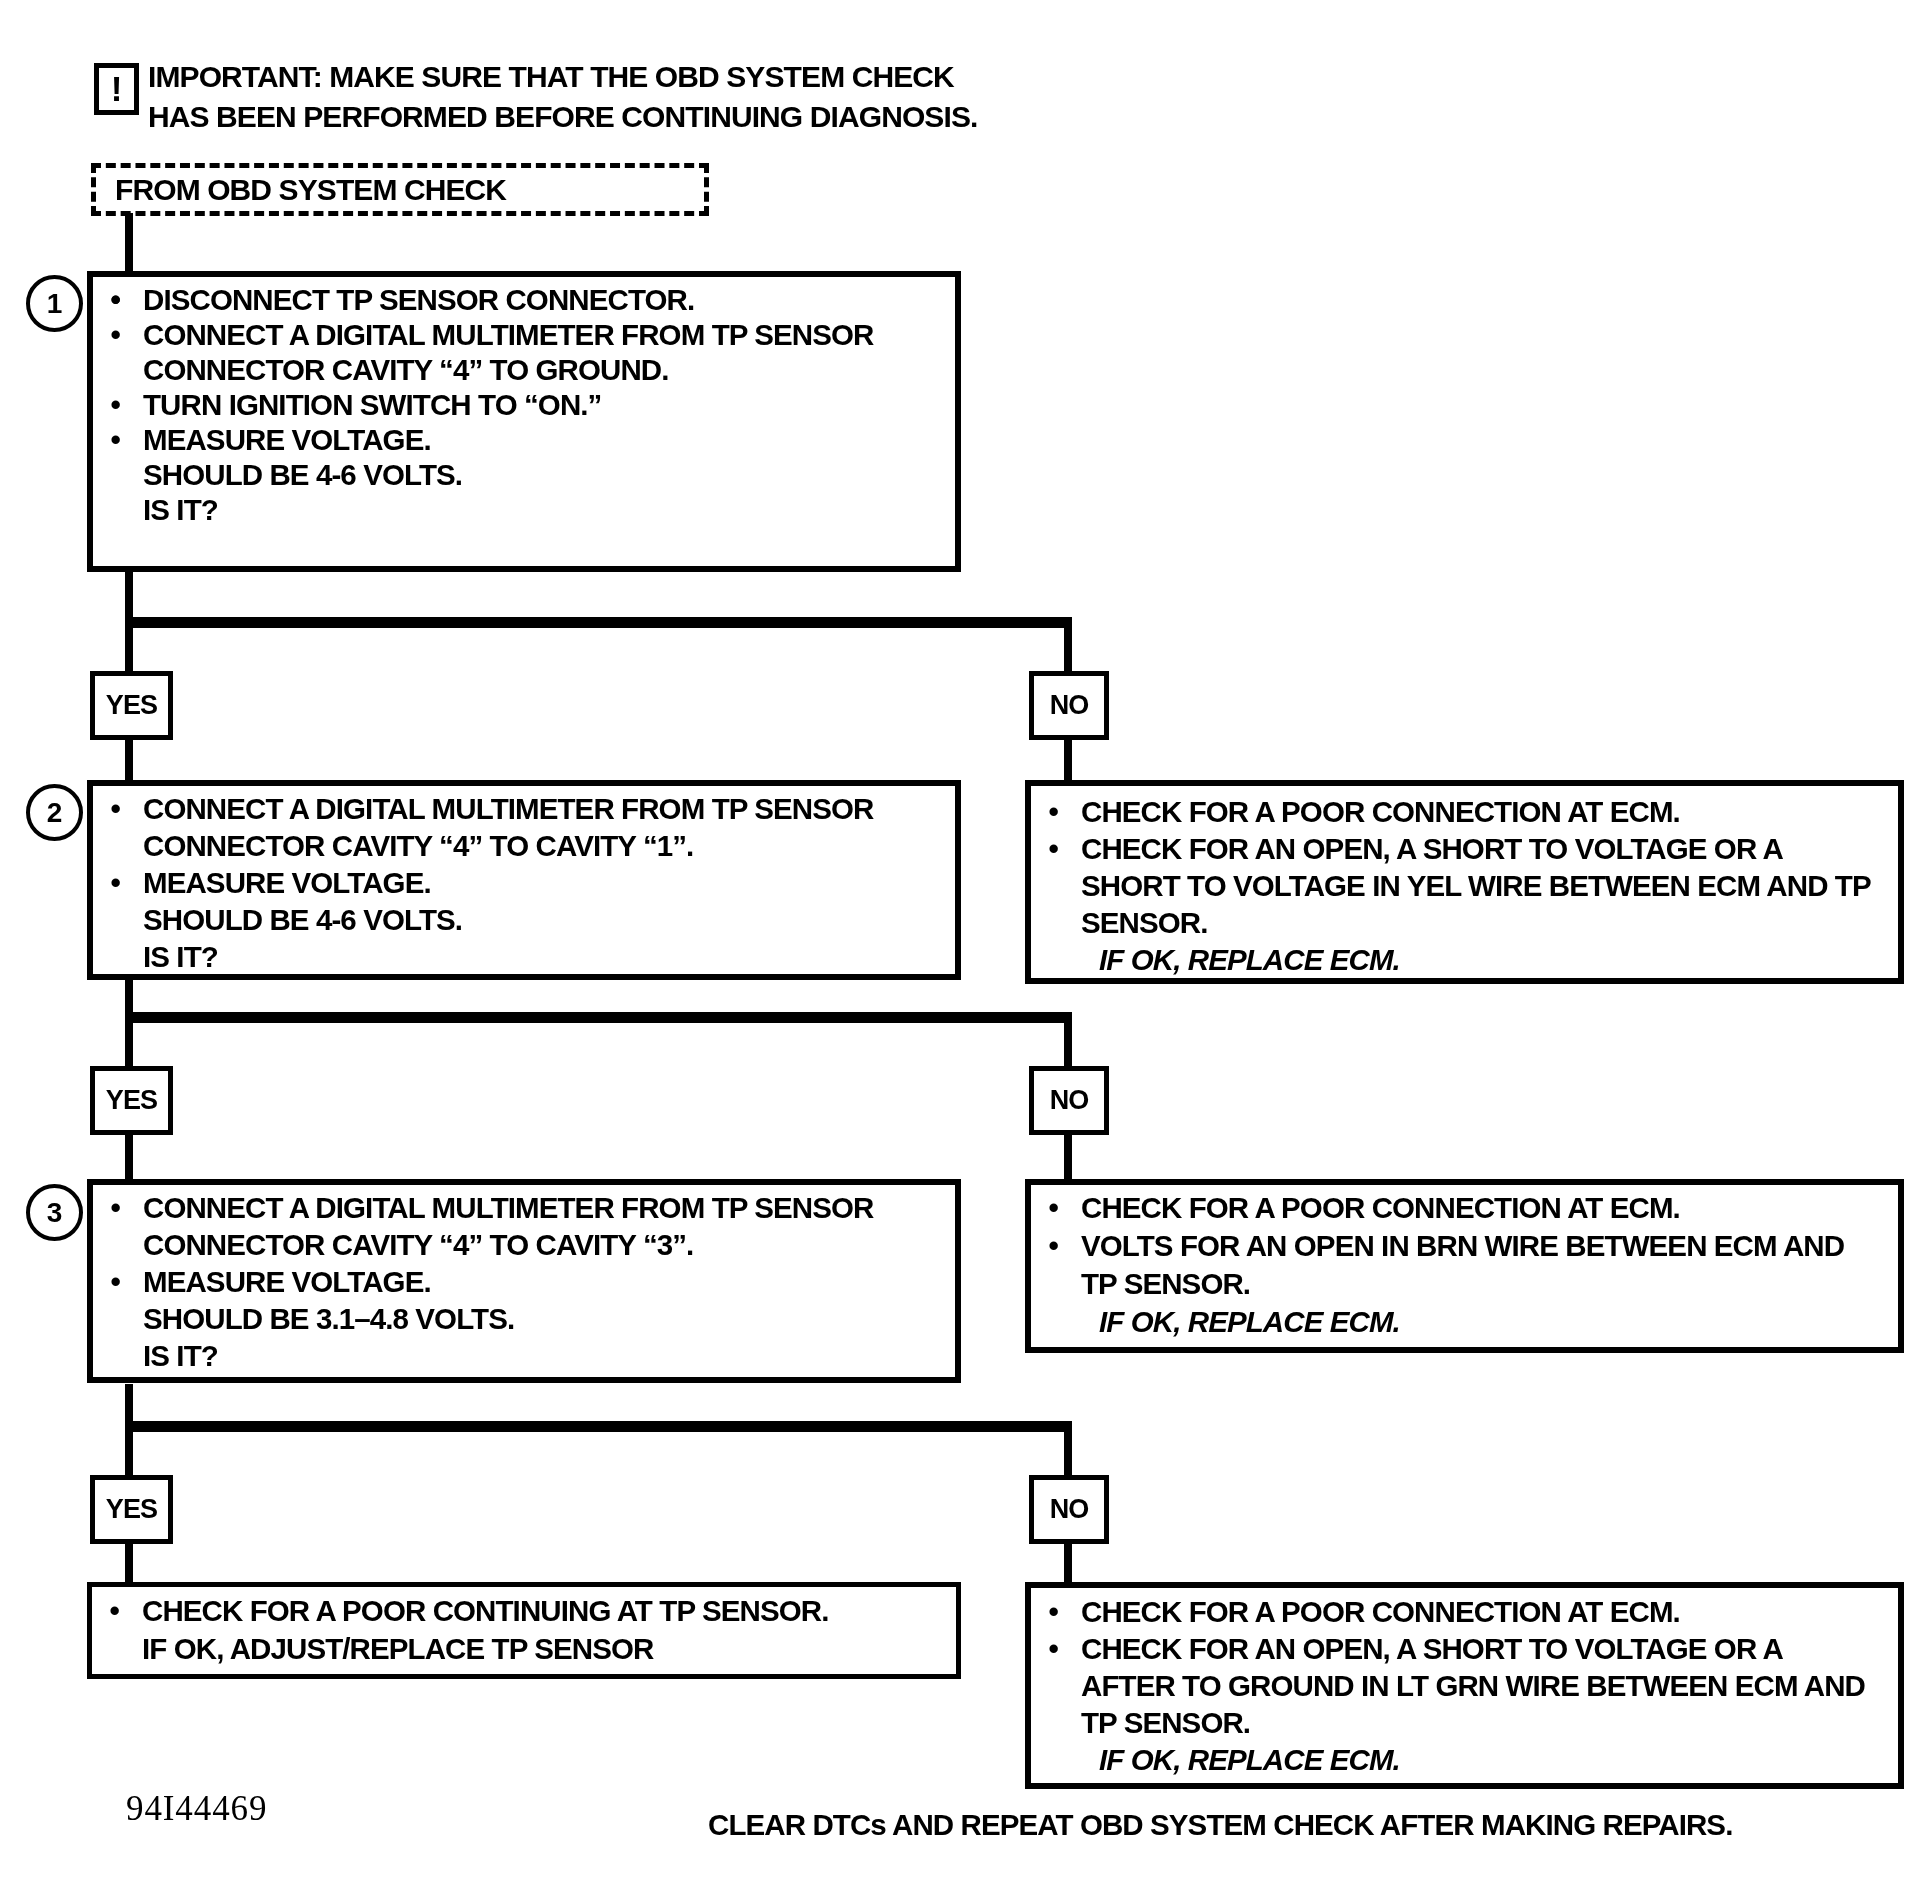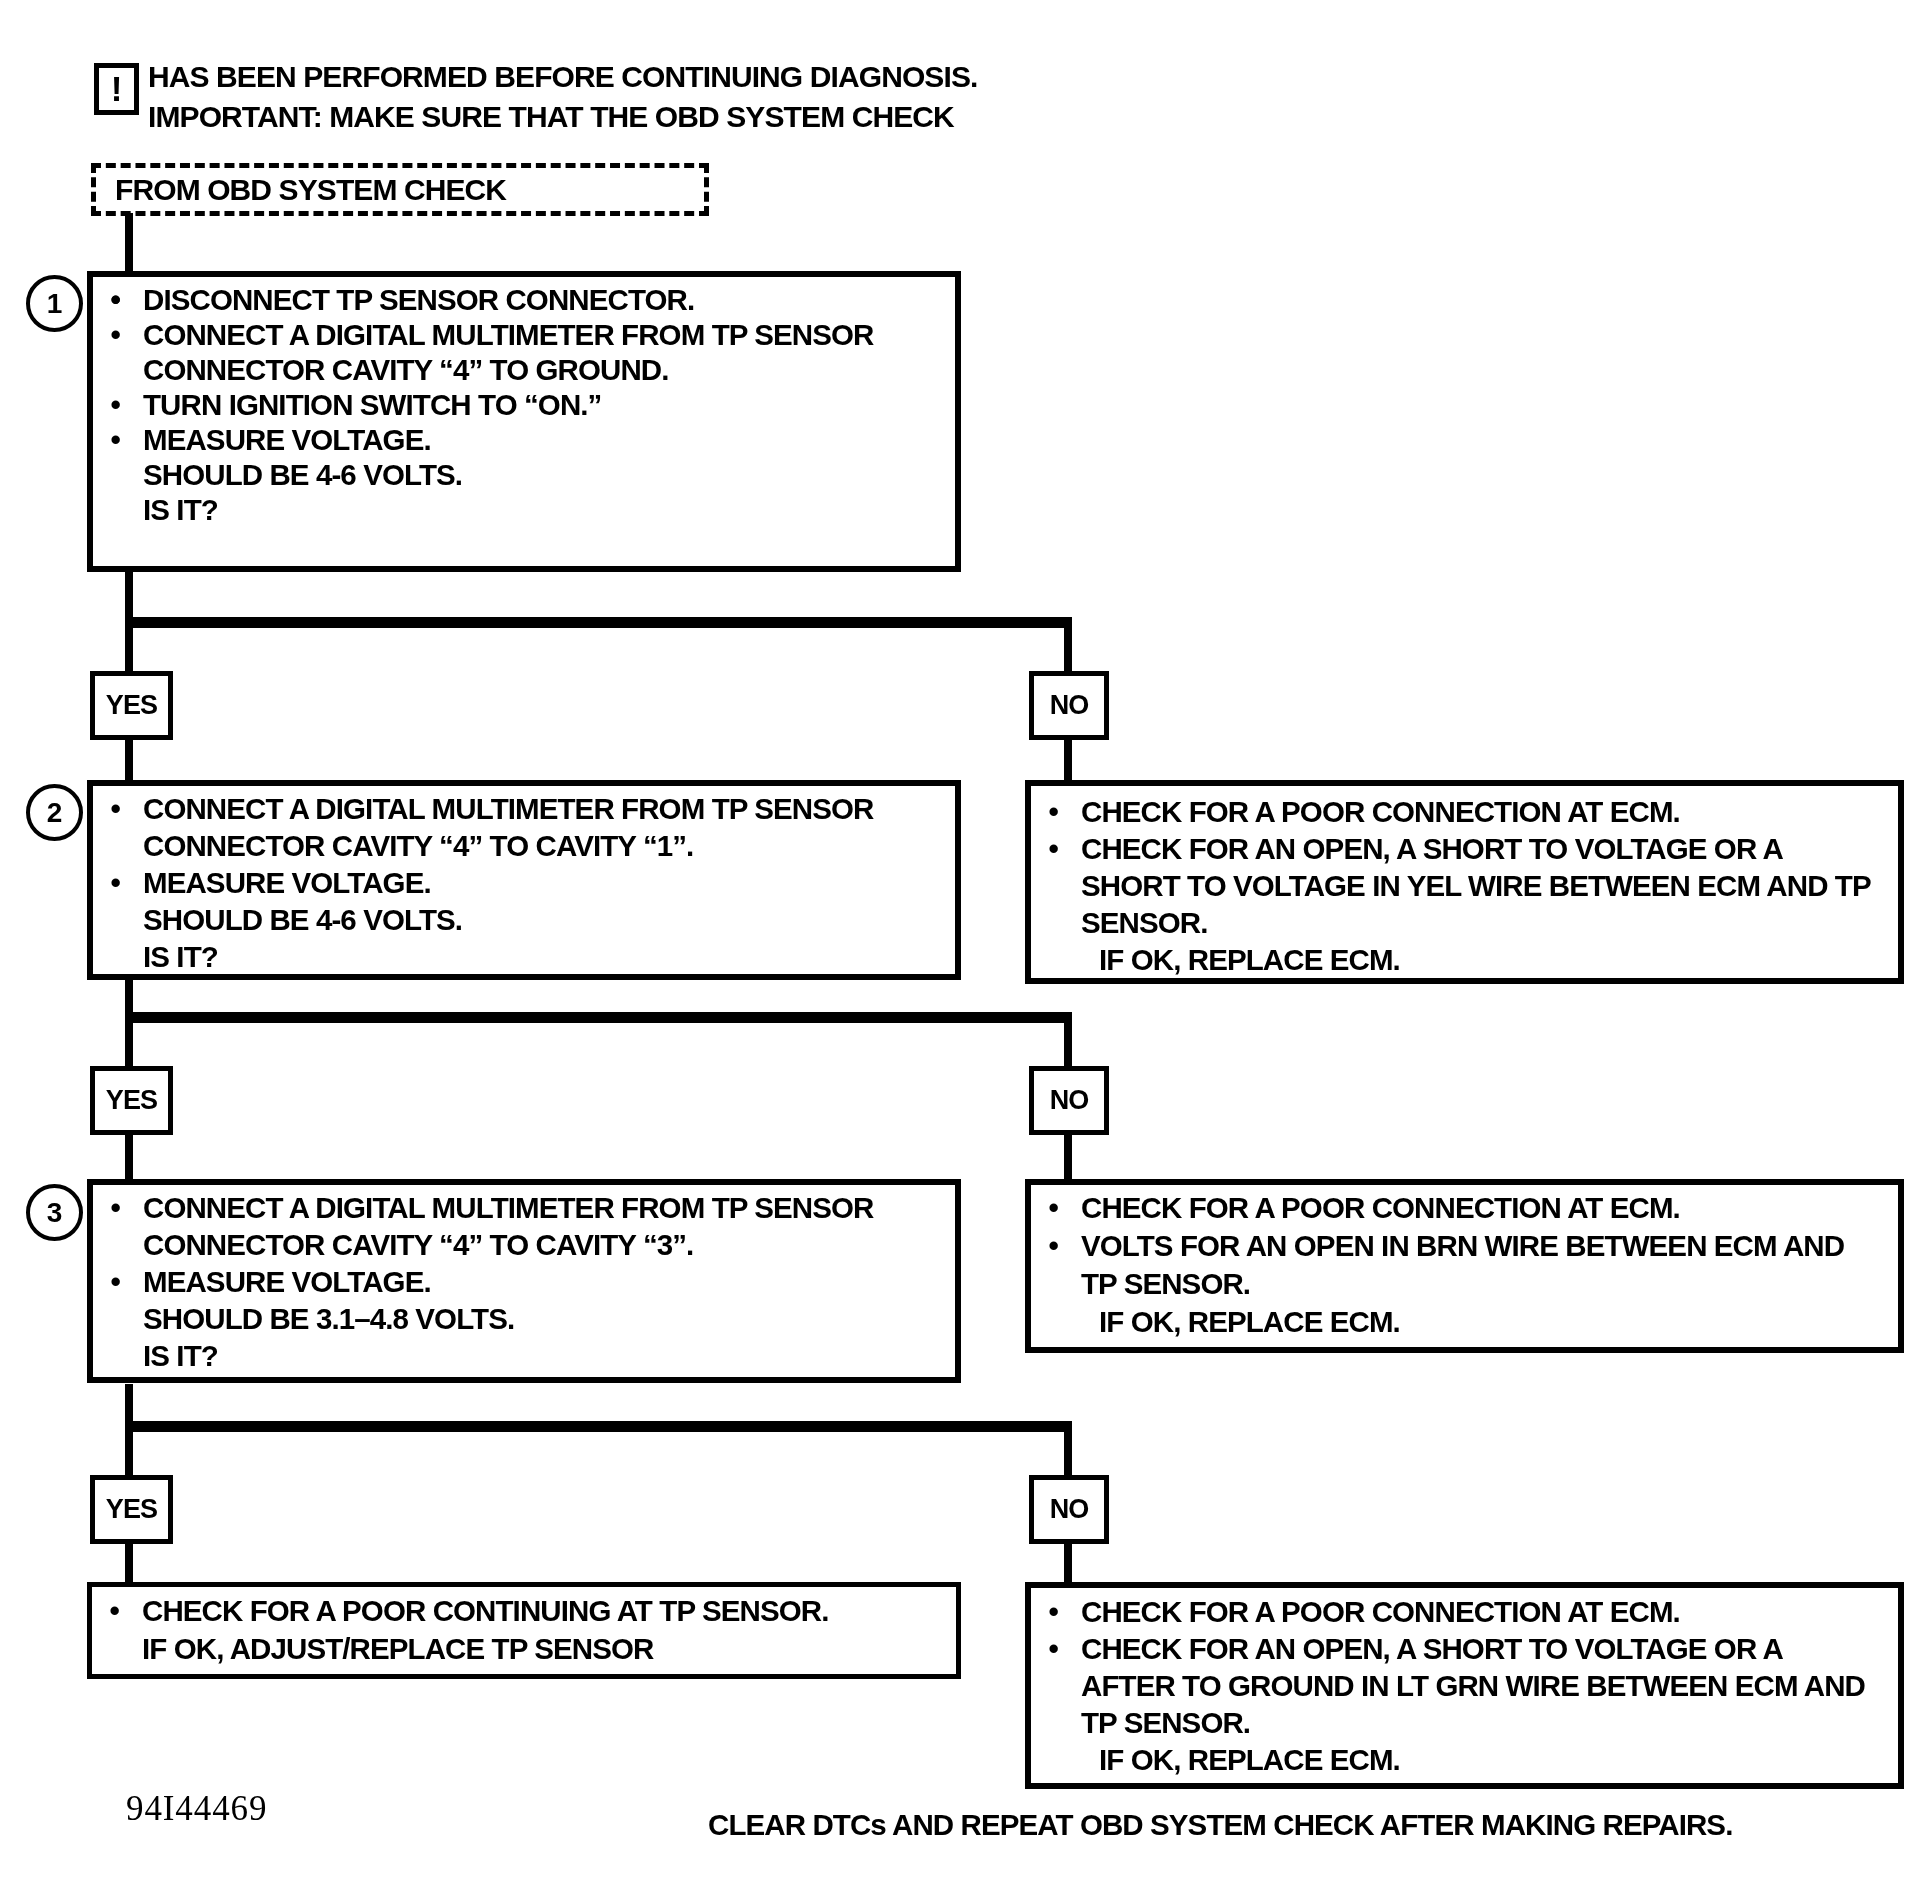--- a/index.html
+++ b/index.html
@@ -23,21 +23,21 @@
   .start-box {
     position:absolute; left:91px; top:163px; width:608px; height:43px;
     border:5.2px dashed #000;
     display:flex; align-items:center;
   }
   .start-box .lbl { font-weight:bold; font-size:30px; letter-spacing:-0.9px; padding-left:19px; white-space:nowrap; }
   .dbox { position:absolute; border:6px solid #000; background:#fff; box-sizing:border-box; }
   .lines { position:relative; }
   .ln { position:relative; padding-left:50px; white-space:nowrap; font-weight:bold; font-size:29.5px; letter-spacing:-0.9px; }
   .ln .b { position:absolute; left:17.4px; top:0; }
-  .ln.indent { padding-left:68px; }
+  .ln.indent { padding-left:68px;font-style:italic; }
   .lh40 .ln { line-height:35px; }
   .lh42 .ln { line-height:37px; }
   .lh43 .ln { line-height:37px; }
   .lh44 .ln { line-height:38px; }
   
   .ybox {
     position:absolute; width:73px; height:59px;
     border:5.2px solid #000; background:#fff;
     display:flex; align-items:center; justify-content:center;
     font-weight:bold; font-size:27px; letter-spacing:-0.9px;
@@ -63,22 +63,22 @@
     font-weight:bold; font-size:29.5px; letter-spacing:-0.9px; white-space:nowrap;
   }
 </style>
 </head>
 <body>
 
 <div class="canvas">
 
   <div class="note-icon">!</div>
   <div class="note-wrap">
+    <div class="note-line">IMPORTANT:  MAKE SURE THAT THE OBD SYSTEM CHECK</div>
     <div class="note-line">HAS BEEN PERFORMED BEFORE CONTINUING DIAGNOSIS.</div>
-    <div class="note-line">IMPORTANT:  MAKE SURE THAT THE OBD SYSTEM CHECK</div>
   </div>
 
   <div class="start-box">
     <span class="lbl">FROM OBD SYSTEM CHECK</span>
   </div>
 
   <div class="vline" style="left:125px; top:213px; height:61px;"></div>
 
   <div class="circ" style="top:275px;">1</div>
   <div class="dbox" style="left:87px; top:271px; width:874px; height:301px;">

